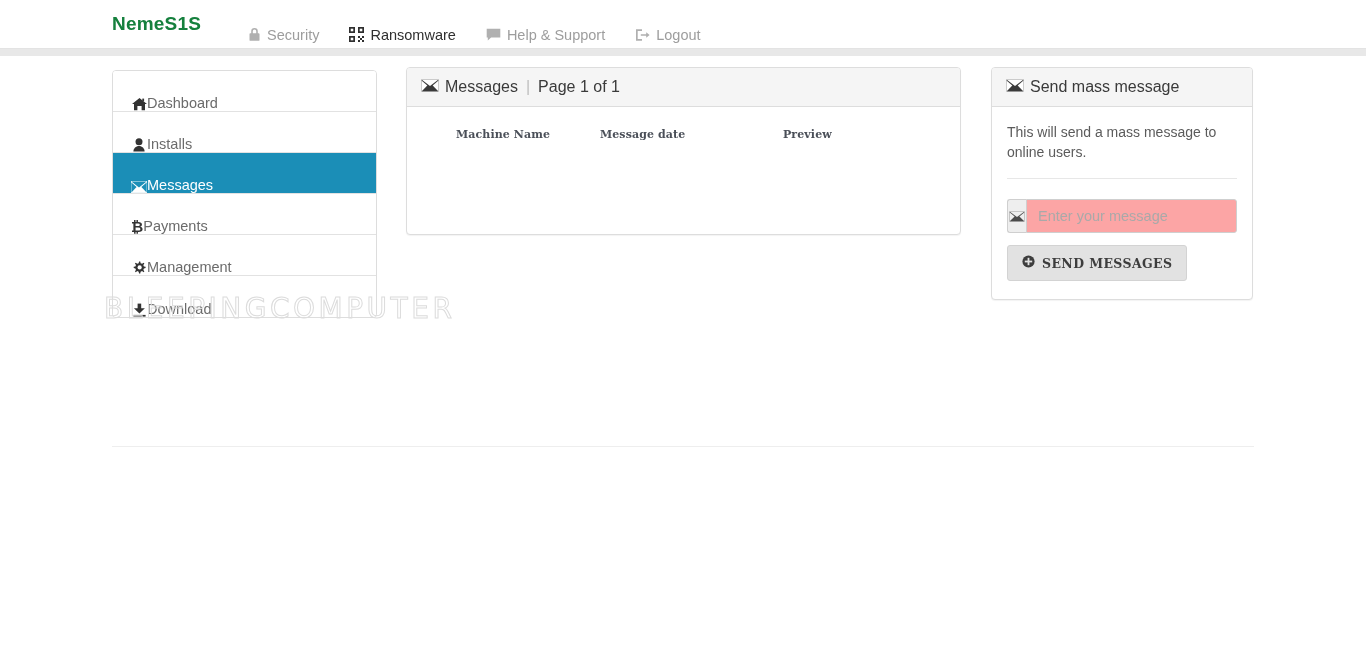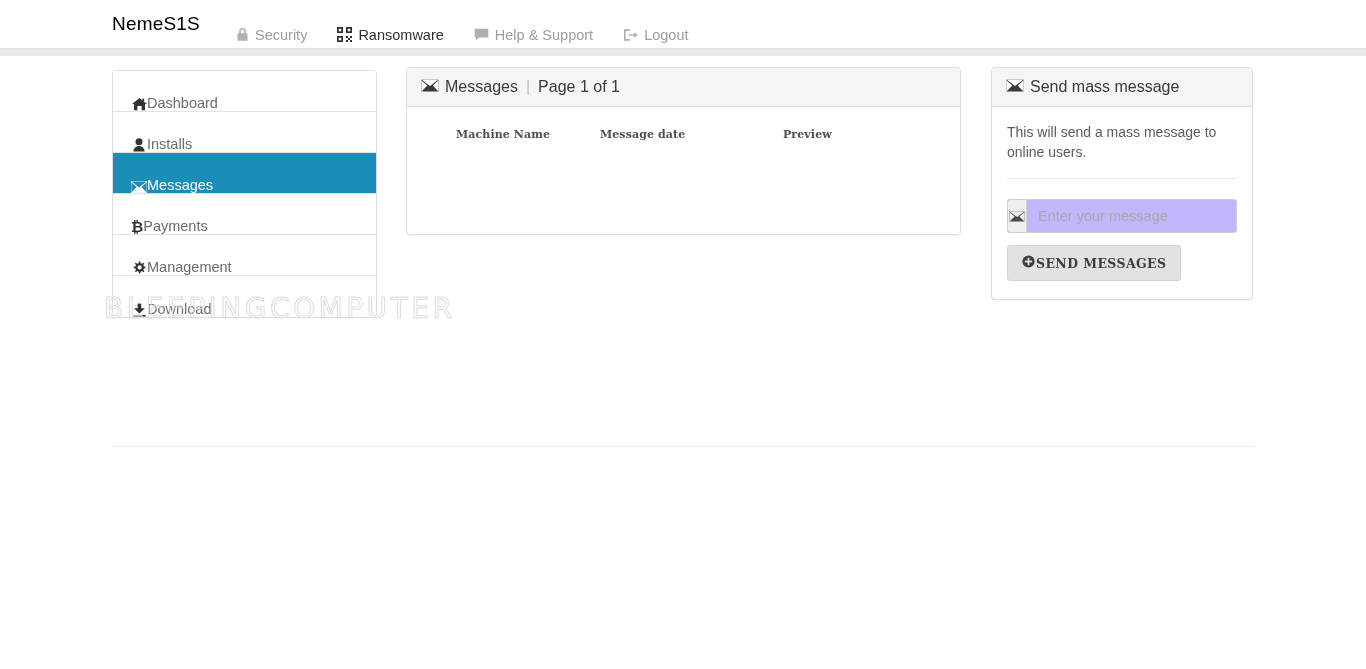--- a/index.html
+++ b/index.html
@@ -30,24 +30,24 @@
     background: #e8e8e8;
   }
   .navbar-inner {
     display: flex;
     align-items: center;
     padding-left: 112px;
     height: 100%;
   }
   .brand {
     font-size: 19px;
-    color: #000000;
+    color: #15803d;
     letter-spacing: .2px;
-    margin-right: 36px;
-    font-weight: 400;
+    margin-right: 47px;
+    font-weight: 700;
     cursor: pointer;
   }
   .nav-link {
     display: flex;
     align-items: center;
     gap: 6px;
     font-size: 14.5px;
     color: #9d9d9d;
     margin-right: 30px;
     cursor: pointer;
@@ -205,27 +205,27 @@
   }
   .msg-input {
     flex: 1;
     border: 1px solid #cfcfcf;
     border-radius: 0 3px 3px 0;
     padding: 0 11px;
     font-size: 14.5px;
     font-family: "Liberation Sans", sans-serif;
     color: #555;
     outline: none;
-    background: #c4b5fd;
+    background: #fca5a5;
   }
   .msg-input::placeholder { color: #a9a9a9; }
   .send-btn {
     display: inline-flex;
     align-items: flex-end;
-    gap: 1px;
+    gap: 7px;
     background: #e2e2e2;
     border: 1px solid #d3d3d3;
     border-radius: 3px;
     padding: 9px 14px;
     font-family: "DejaVu Serif", "Liberation Serif", serif;
     font-size: 12.5px;
     font-weight: bold;
     color: #3d3d3d;
     letter-spacing: .4px;
     cursor: pointer;

